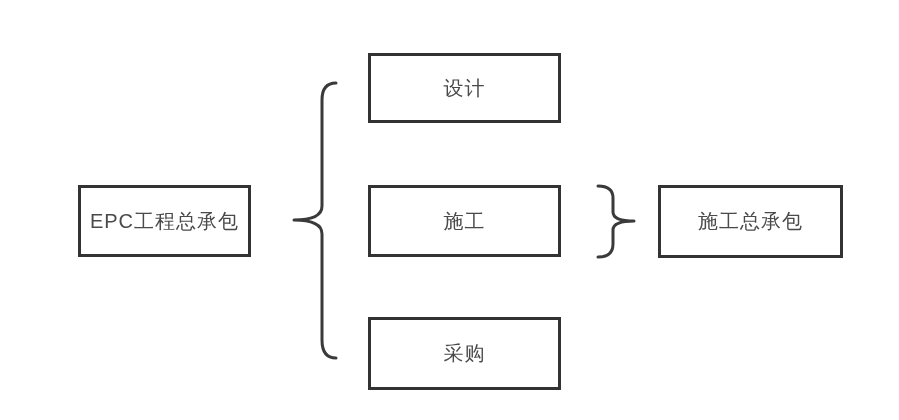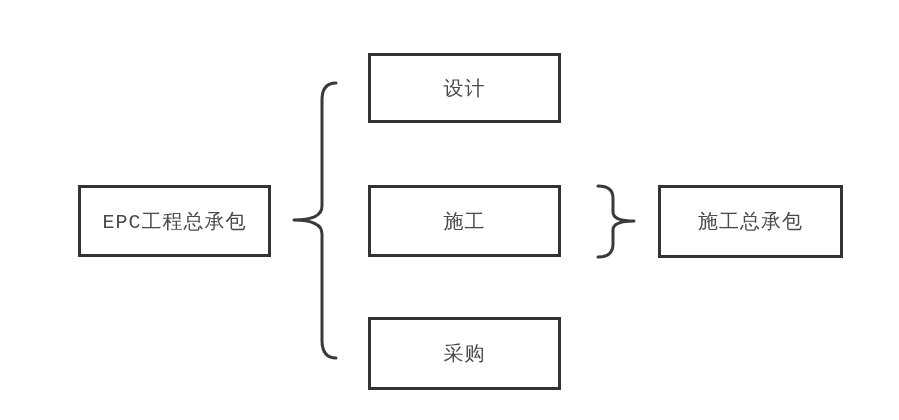--- a/index.html
+++ b/index.html
@@ -22,23 +22,22 @@
     background: #ffffff;
     display: flex;
     align-items: center;
     justify-content: center;
     color: #4a4a4a;
     font-size: 20px;
     letter-spacing: 1px;
   }
   .node-label {
     white-space: nowrap;
-    font-family: Liberation Mono, monospace;
   }
-  #node-epc      { left: 78px;  top: 185px; width: 193px; height: 72px; }
+  #node-epc      { left: 78px;  top: 185px; width: 173px; height: 72px; }
   #node-design   { left: 368px; top: 53px;  width: 193px; height: 70px; }
   #node-constr   { left: 368px; top: 185px; width: 193px; height: 72px; }
   #node-procure  { left: 368px; top: 317px; width: 193px; height: 73px; }
   #node-gc       { left: 658px; top: 185px; width: 185px; height: 73px; }
   .brace-svg {
     position: absolute;
     overflow: visible;
   }
   #brace-left  { left: 288px; top: 78px;  width: 56px; height: 288px; }
   #brace-right { left: 594px; top: 182px; width: 46px; height: 80px;  }

